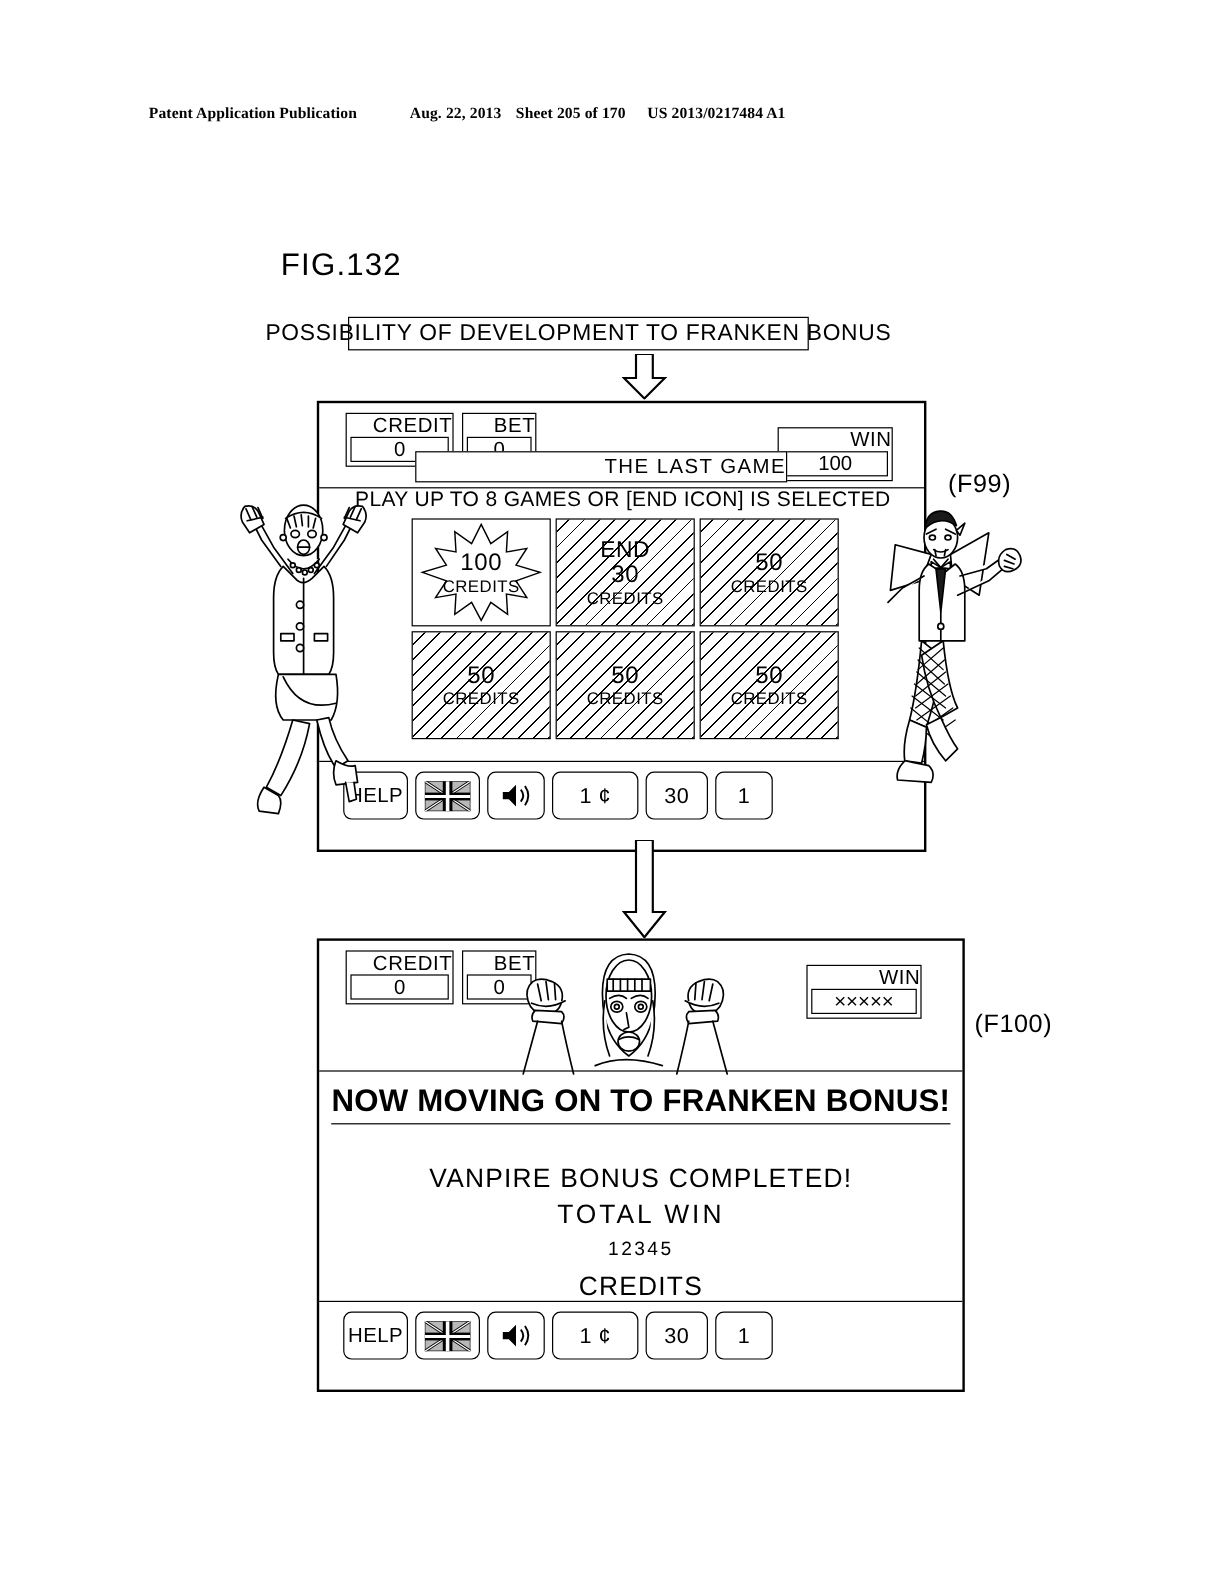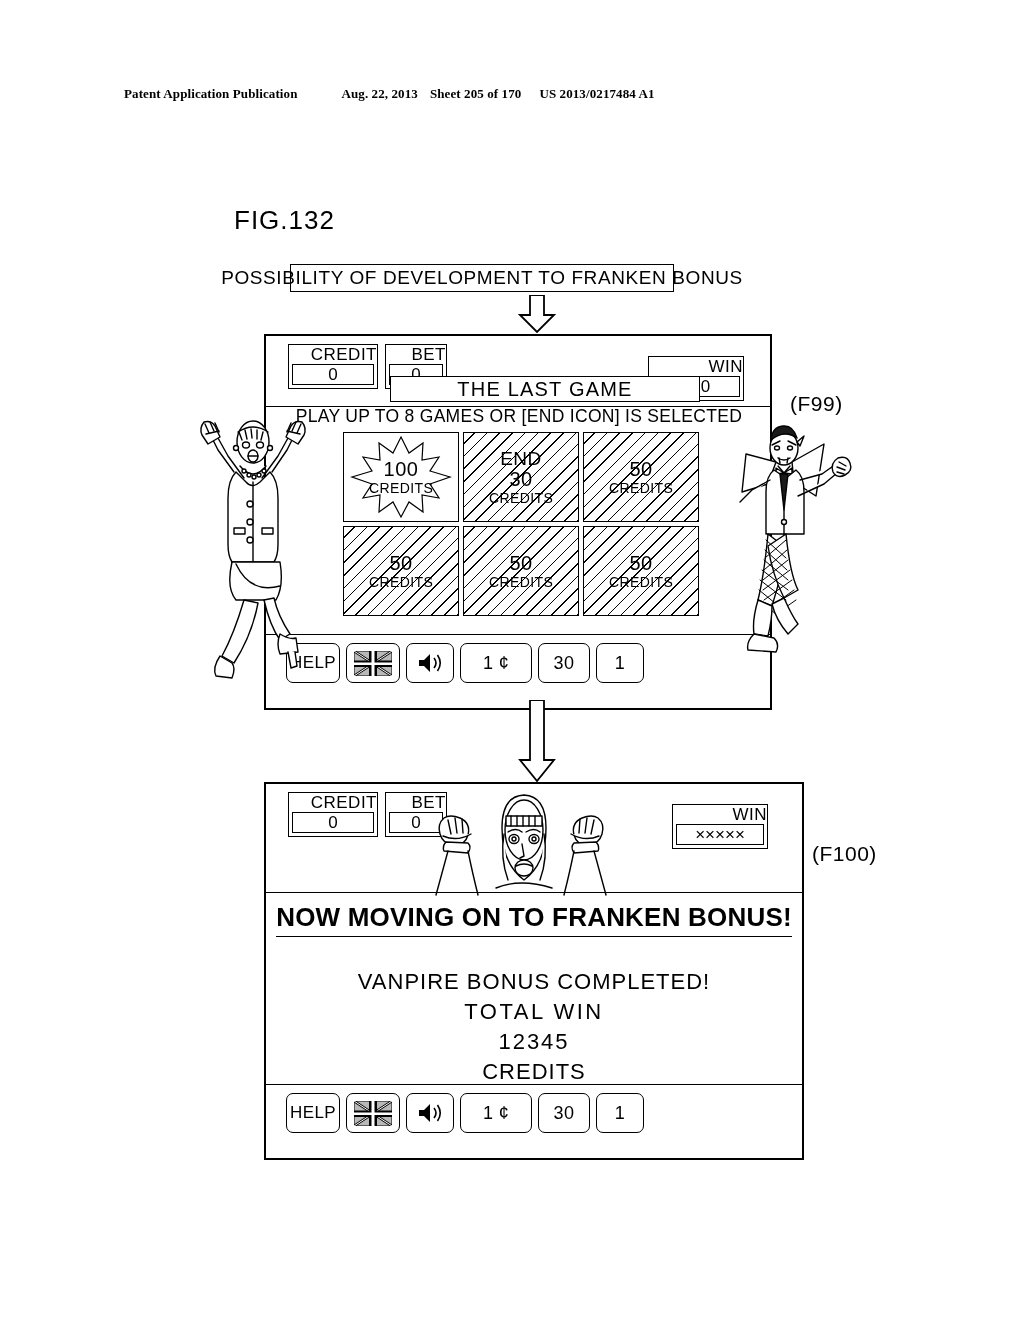--- a/index.html
+++ b/index.html
@@ -126,25 +126,24 @@
     position: absolute;
     left: 80px;
     top: 40px;
     width: 310px;
     height: 26px;
     border: 1.8px solid #000;
     box-sizing: border-box;
     background: #fff;
     display: flex;
     align-items: center;
-    justify-content: center;
-    font-size: 20px;
+    justify-content: flex-end;
+    font-size: 17px;
     letter-spacing: 1.2px;
     z-index: 3;
-    margin-left: 44px;
   }
 
   .divider {
     position: absolute;
     left: 0;
     width: 100%;
     border-top: 1.6px solid #000;
   }
 
   
@@ -274,21 +273,21 @@
     display: inline-block;
     border-bottom: 1.6px solid #000;
     padding-bottom: 3px;
     white-space: nowrap;
   }
   .msg-lines {
     margin-top: 30px;
   }
   .msg-l1 { font-size: 22px; letter-spacing: 1px; line-height: 30px; }
   .msg-l2 { font-size: 22px; letter-spacing: 2.5px; line-height: 30px; }
-  .msg-l3 { font-size: 22px; letter-spacing: 2px; line-height: 30px; }
+  .msg-l3 { font-size: 16px; letter-spacing: 2px; line-height: 30px; }
   .msg-l4 { font-size: 22px; letter-spacing: 1px; line-height: 30px; }
 
   
   .character { position: absolute; }
   #char-woman   { left: 192px; top: 412px; width: 130px; height: 280px; }
   #char-vampire { left: 738px; top: 418px; width: 118px; height: 248px; }
   #char-monster { left: 418px; top: 790px; width: 230px; height: 105px; }
   .character svg { display: block; overflow: visible; }
 </style>
 </head>

